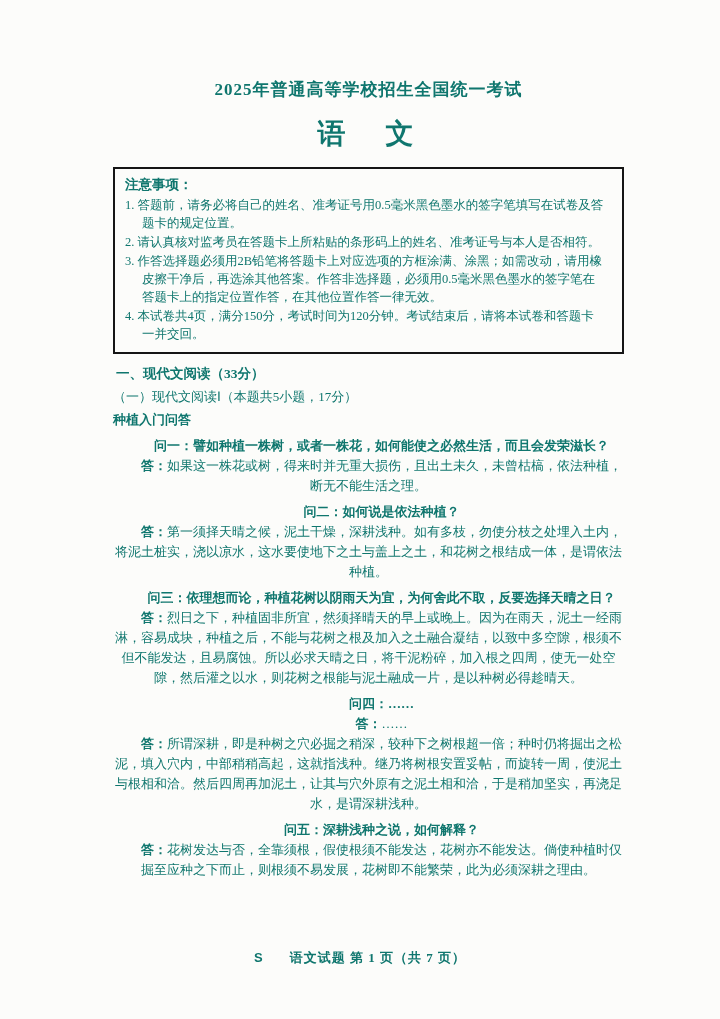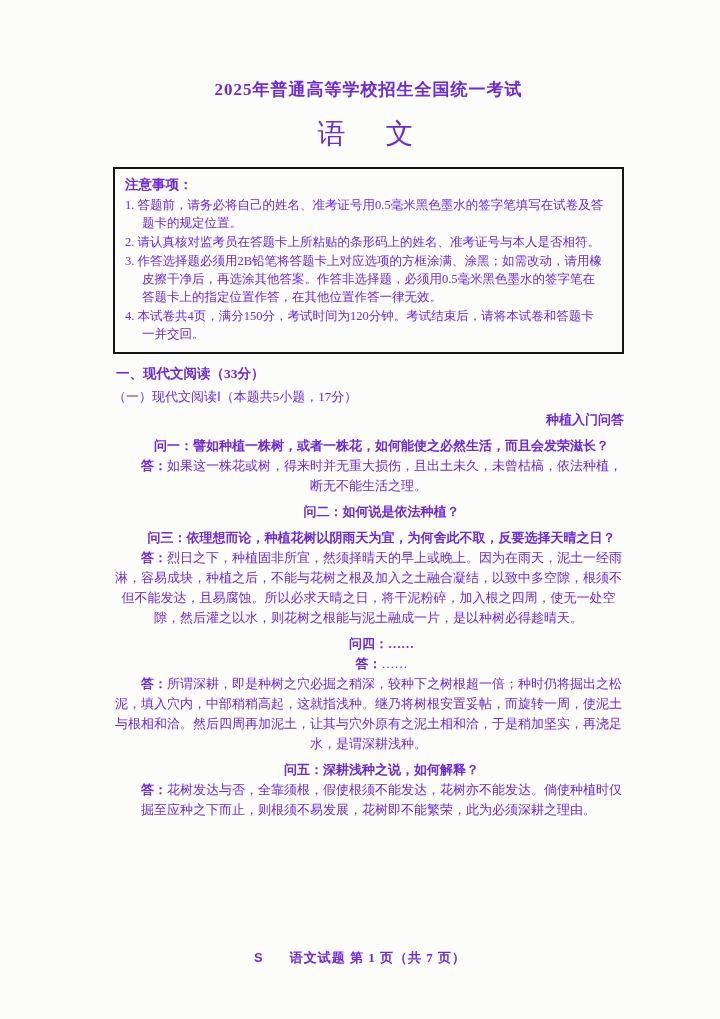--- a/index.html
+++ b/index.html
@@ -1,43 +1,43 @@
 <!DOCTYPE html>
 <html><head>
 <meta charset="utf-8">
 <style>
   html,body{margin:0;padding:0;background:#ffffff;}
   .page{
     width:720px;height:1019px;margin:0 auto;position:relative;
-    background:#fcfcfa;color:#6d28d9;
+    background:#fcfcfa;color:#0f766e;
     font-family:"Liberation Serif","DejaVu Serif",serif;
     overflow:hidden;box-sizing:border-box;
   }
   .content{
     position:absolute;left:113px;right:96px;top:78px;bottom:40px;
   }
   .exam-title{
     text-align:center;font-size:17px;font-weight:bold;margin:0 0 14px 0;
     letter-spacing:1px;
   }
   .subject{
-    text-align:center;font-size:28px;font-weight:normal;margin:0 0 14px 0;
+    text-align:center;font-size:28px;font-weight:bold;margin:0 0 14px 0;
     letter-spacing:6px;
   }
   .notice-box{
     border:2px solid #151515;padding:7px 18px 8px 10px;
     font-size:12.5px;line-height:18px;
   }
   .notice-title{font-weight:bold;font-size:13.5px;margin:0 0 2px 0;}
   .notice-item{padding-left:1.35em;text-indent:-1.35em;margin:0 0 1px 0;}
   .body-text{font-size:13px;line-height:20px;margin-top:10px;}
   .sec-head{font-weight:bold;font-size:13.5px;margin:0 0 3px 3px;}
   .subsec-head{font-size:13px;margin:0 0 3px 0;font-family:Liberation Serif, serif;}
   .instruction{text-indent:2em;margin:0 0 4px 0;}
-  .passage-title{text-align:right;font-weight:bold;margin:2px 0 4px 0;}
+  .passage-title{text-align:left;font-weight:bold;margin:2px 0 4px 0;}
   p.qa{margin:0;text-indent:2em;text-align:center;}
   p.qa.q{margin-top:6px;font-weight:600;}
   .lbl{font-weight:bold;}
   .footer{
     position:absolute;left:0;right:0;bottom:52px;text-align:center;
     font-size:13px;font-weight:bold;letter-spacing:1px;
   }
   .footer .mark{margin-right:26px;font-family:"Liberation Sans",sans-serif;}
 </style>
 </head>
@@ -59,20 +59,21 @@
 
     <div class="body-text">
       <div class="sec-head">一、现代文阅读（33分）</div>
       <div class="subsec-head">（一）现代文阅读Ⅰ（本题共5小题，17分）</div>
       <div class="passage-title">种植入门问答</div>
 
       <p class="qa q"><span class="lbl">问一：</span><span>譬如种植一株树，或者一株花，如何能使之必然生活，而且会发荣滋长？</span></p>
       <p class="qa a"><span class="lbl">答：</span><span>如果这一株花或树，得来时并无重大损伤，且出土未久，未曾枯槁，依法种植，断无不能生活之理。</span></p>
 
       <p class="qa q"><span class="lbl">问二：</span><span>如何说是依法种植？</span></p>
+      <p class="qa a"><span class="lbl">答：</span><span>第一须择天晴之候，泥土干燥，深耕浅种。如有多枝，勿使分枝之处埋入土内，将泥土桩实，浇以凉水，这水要使地下之土与盖上之土，和花树之根结成一体，是谓依法种植。</span></p>
 
       <p class="qa q"><span class="lbl">问三：</span><span>依理想而论，种植花树以阴雨天为宜，为何舍此不取，反要选择天晴之日？</span></p>
       <p class="qa a"><span class="lbl">答：</span><span>烈日之下，种植固非所宜，然须择晴天的早上或晚上。因为在雨天，泥土一经雨淋，容易成块，种植之后，不能与花树之根及加入之土融合凝结，以致中多空隙，根须不但不能发达，且易腐蚀。所以必求天晴之日，将干泥粉碎，加入根之四周，使无一处空隙，然后灌之以水，则花树之根能与泥土融成一片，是以种树必得趁晴天。</span></p>
 
       <p class="qa q"><span class="lbl">问四：</span><span>……</span></p>
       <p class="qa a"><span class="lbl">答：</span><span>……</span></p>
 
       <p class="qa a"><span class="lbl">答：</span><span>所谓深耕，即是种树之穴必掘之稍深，较种下之树根超一倍；种时仍将掘出之松泥，填入穴内，中部稍稍高起，这就指浅种。继乃将树根安置妥帖，而旋转一周，使泥土与根相和洽。然后四周再加泥土，让其与穴外原有之泥土相和洽，于是稍加坚实，再浇足水，是谓深耕浅种。</span></p>
       <p class="qa q"><span class="lbl">问五：</span><span>深耕浅种之说，如何解释？</span></p>
 

